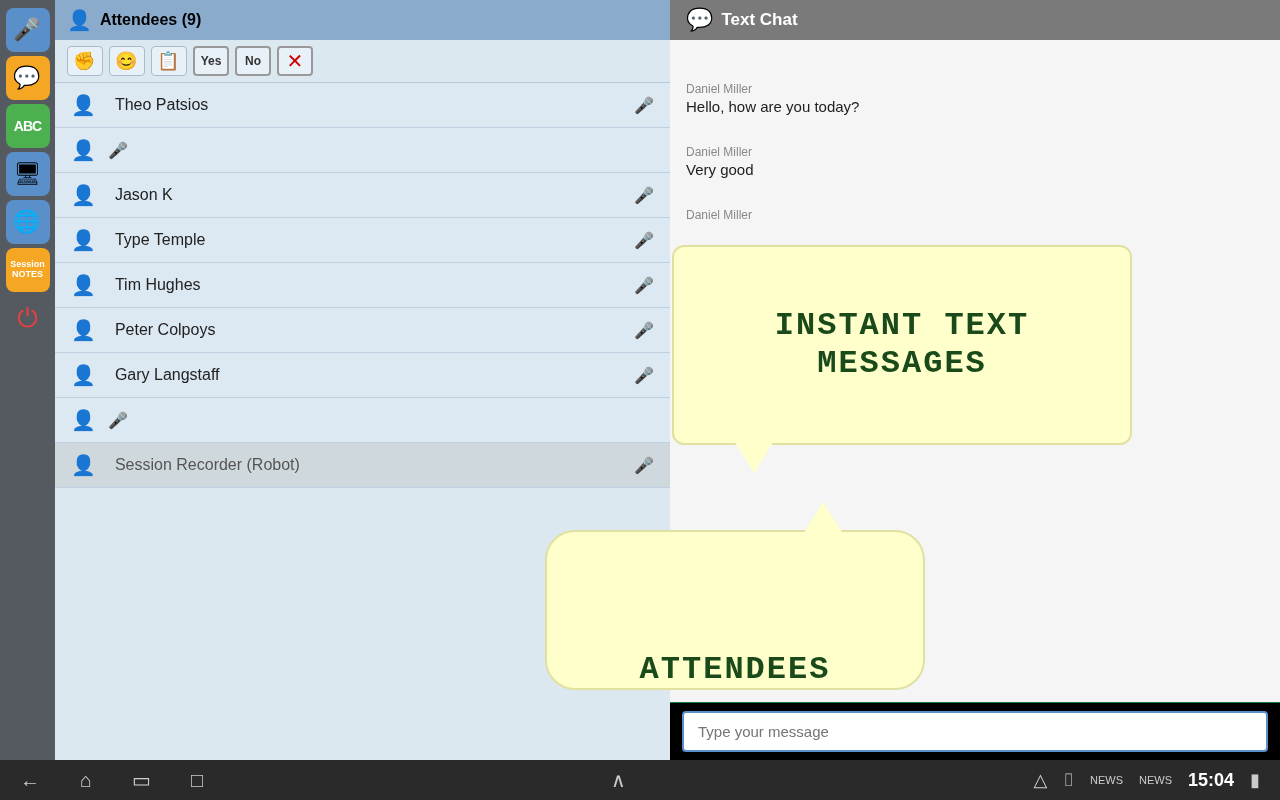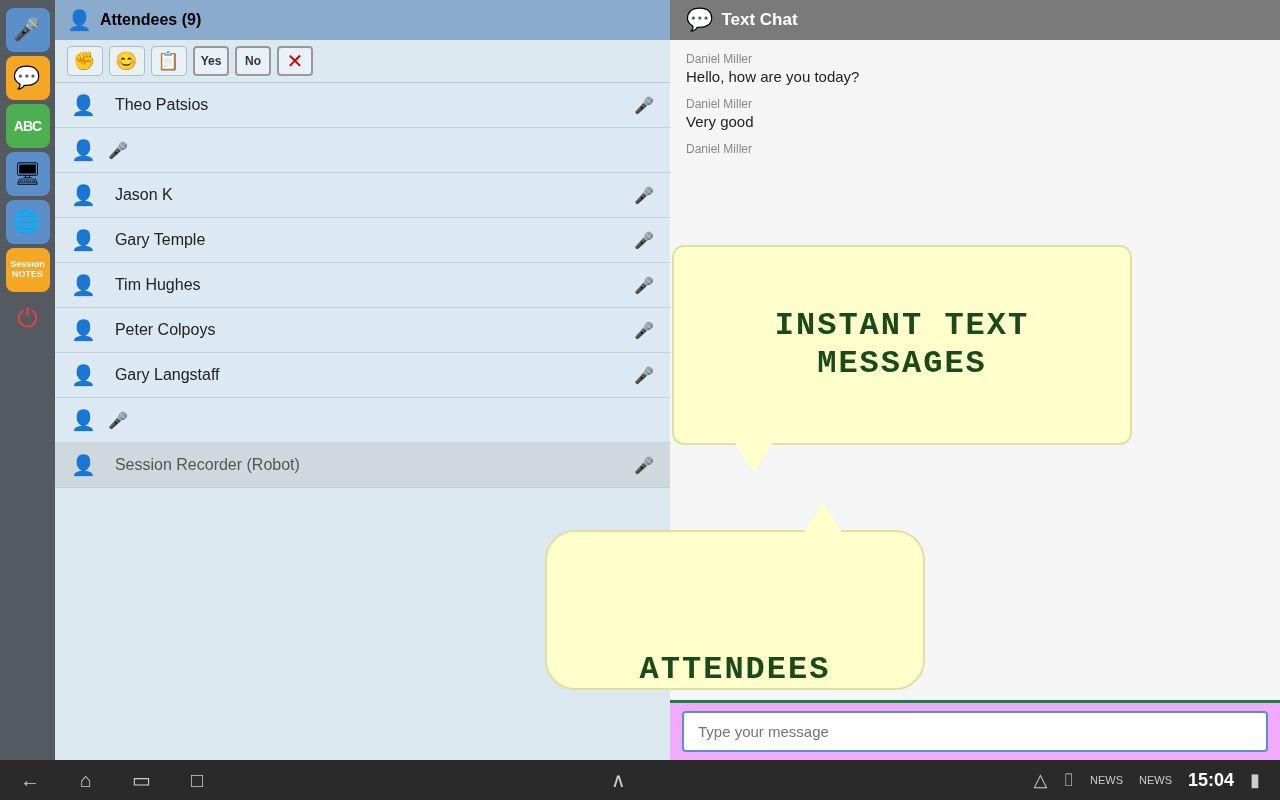--- a/index.html
+++ b/index.html
@@ -110,21 +110,21 @@
     }
     #chat-header .chat-bubble-icon { font-size: 22px; color: #f5c842; }
     #chat-header .title { font-size: 17px; font-weight: bold; color: white; }
 
     #chat-messages {
       flex: 1;
       padding: 12px 16px;
       overflow-y: auto;
       background: #f5f5f5;
     }
-    .chat-message { margin-bottom: 12px; }
+    .chat-message { margin-bottom: 12px; margin-top: 30px; }
     .chat-sender { font-size: 12px; color: #888; margin-bottom: 2px; }
     .chat-text { font-size: 15px; color: #222; }
 
     
     #bubble-instant {
       position: absolute;
       left: 672px; top: 245px;
       width: 460px; height: 200px;
       background: #ffffcc;
       border-radius: 12px;
@@ -177,22 +177,22 @@
       color: #1a4a1a;
       text-align: center;
       letter-spacing: 2px;
       font-family: 'Courier New', monospace;
       text-transform: uppercase;
     }
 
     
     #chat-input-area {
       padding: 8px 12px;
-      background: #f0abfc;
-      border-top: 3px solid #15803d;
+      background: #000000;
+      border-top: 1px solid #15803d;
     }
     #chat-input {
       width: 100%;
       padding: 10px 14px;
       border: 2px solid #5b8fc9;
       border-radius: 4px;
       font-size: 15px;
       background: white;
       color: #999;
     }
@@ -253,21 +253,21 @@
       <span class="attendee-avatar">👤</span>
       <span class="mic-icon">🎤</span>
     </div>
     <div class="attendee-row">
       <span class="attendee-avatar">👤</span>
       <span class="attendee-name">Jason K</span>
       <span class="mic-icon">🎤</span>
     </div>
     <div class="attendee-row">
       <span class="attendee-avatar">👤</span>
-      <span class="attendee-name">Gary Temple</span>
+      <span class="attendee-name">Type Temple</span>
       <span class="mic-icon">🎤</span>
     </div>
     <div class="attendee-row">
       <span class="attendee-avatar">👤</span>
       <span class="attendee-name">Tim Hughes</span>
       <span class="mic-icon">🎤</span>
     </div>
     <div class="attendee-row">
       <span class="attendee-avatar">👤</span>
       <span class="attendee-name">Peter Colpoys</span>

